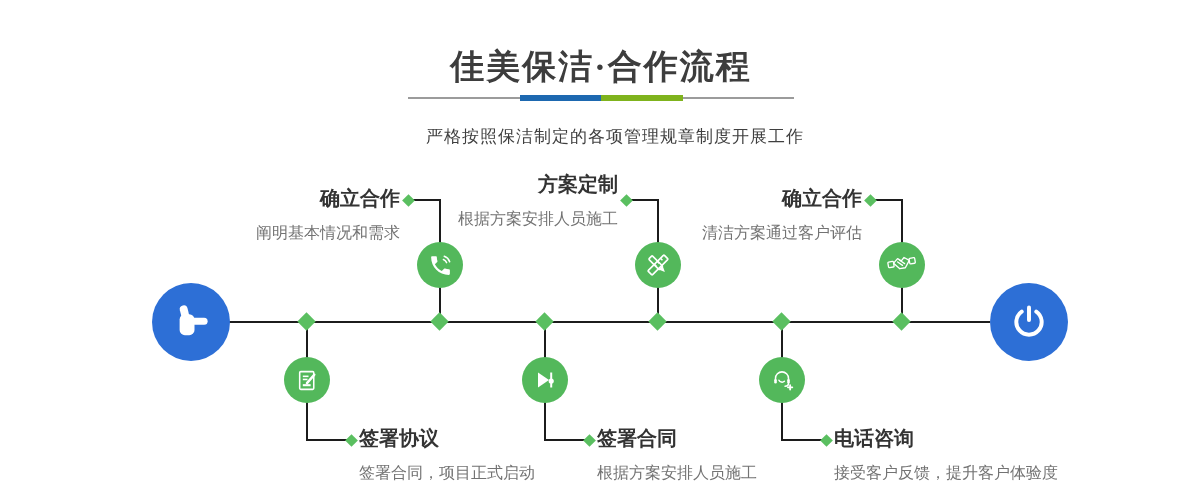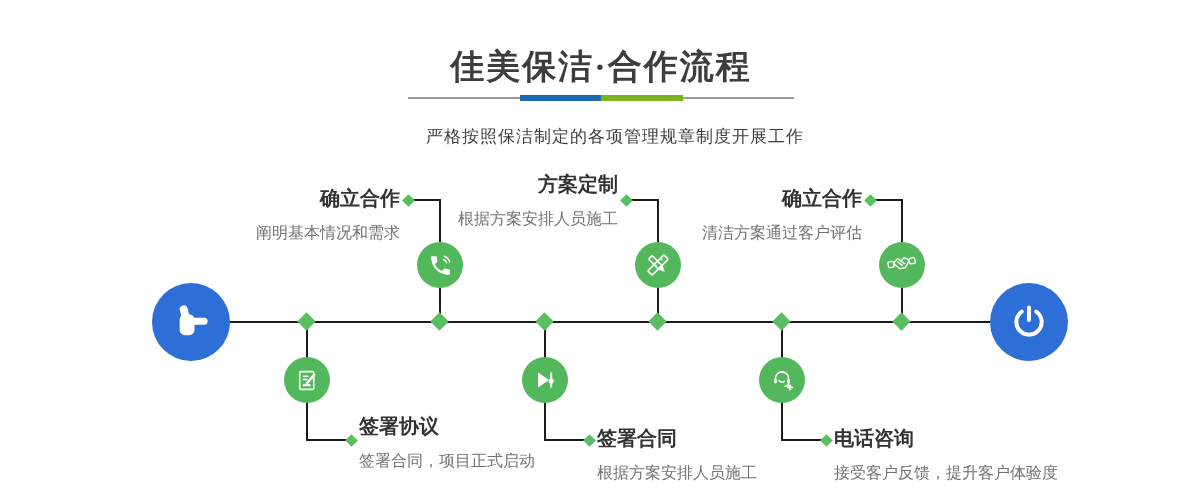--- a/index.html
+++ b/index.html
@@ -72,21 +72,21 @@
   .s4-v{left:544px;top:322px;height:118px;}
   .s6-v{left:781px;top:322px;height:118px;}
 
   
   .lbl{position:absolute;z-index:4;}
   .lbl-top{text-align:right;}
   .lbl-bot{text-align:left;}
   .lbl-title{font-size:20px;font-weight:700;color:#333333;line-height:24px;}
   .lbl-desc{font-size:16px;color:#737373;line-height:22px;margin-top:12px;white-space:nowrap;}
   .s1-lbl{right:802px;top:186px;} .s3-lbl{right:584px;top:172px;} .s5-lbl{right:340px;top:186px;}
-  .s2-lbl{left:359px;top:414px;}  .s4-lbl{left:597px;top:426px;}  .s6-lbl{left:834px;top:426px;}
+  .s2-lbl{left:359px;top:426px;}  .s4-lbl{left:597px;top:426px;}  .s6-lbl{left:834px;top:426px;}
 
   svg{display:block;}
 </style>
 </head>
 <body>
 
 <div class="canvas">
 
   
   <h1 class="page-title">佳美保洁·合作流程</h1>

